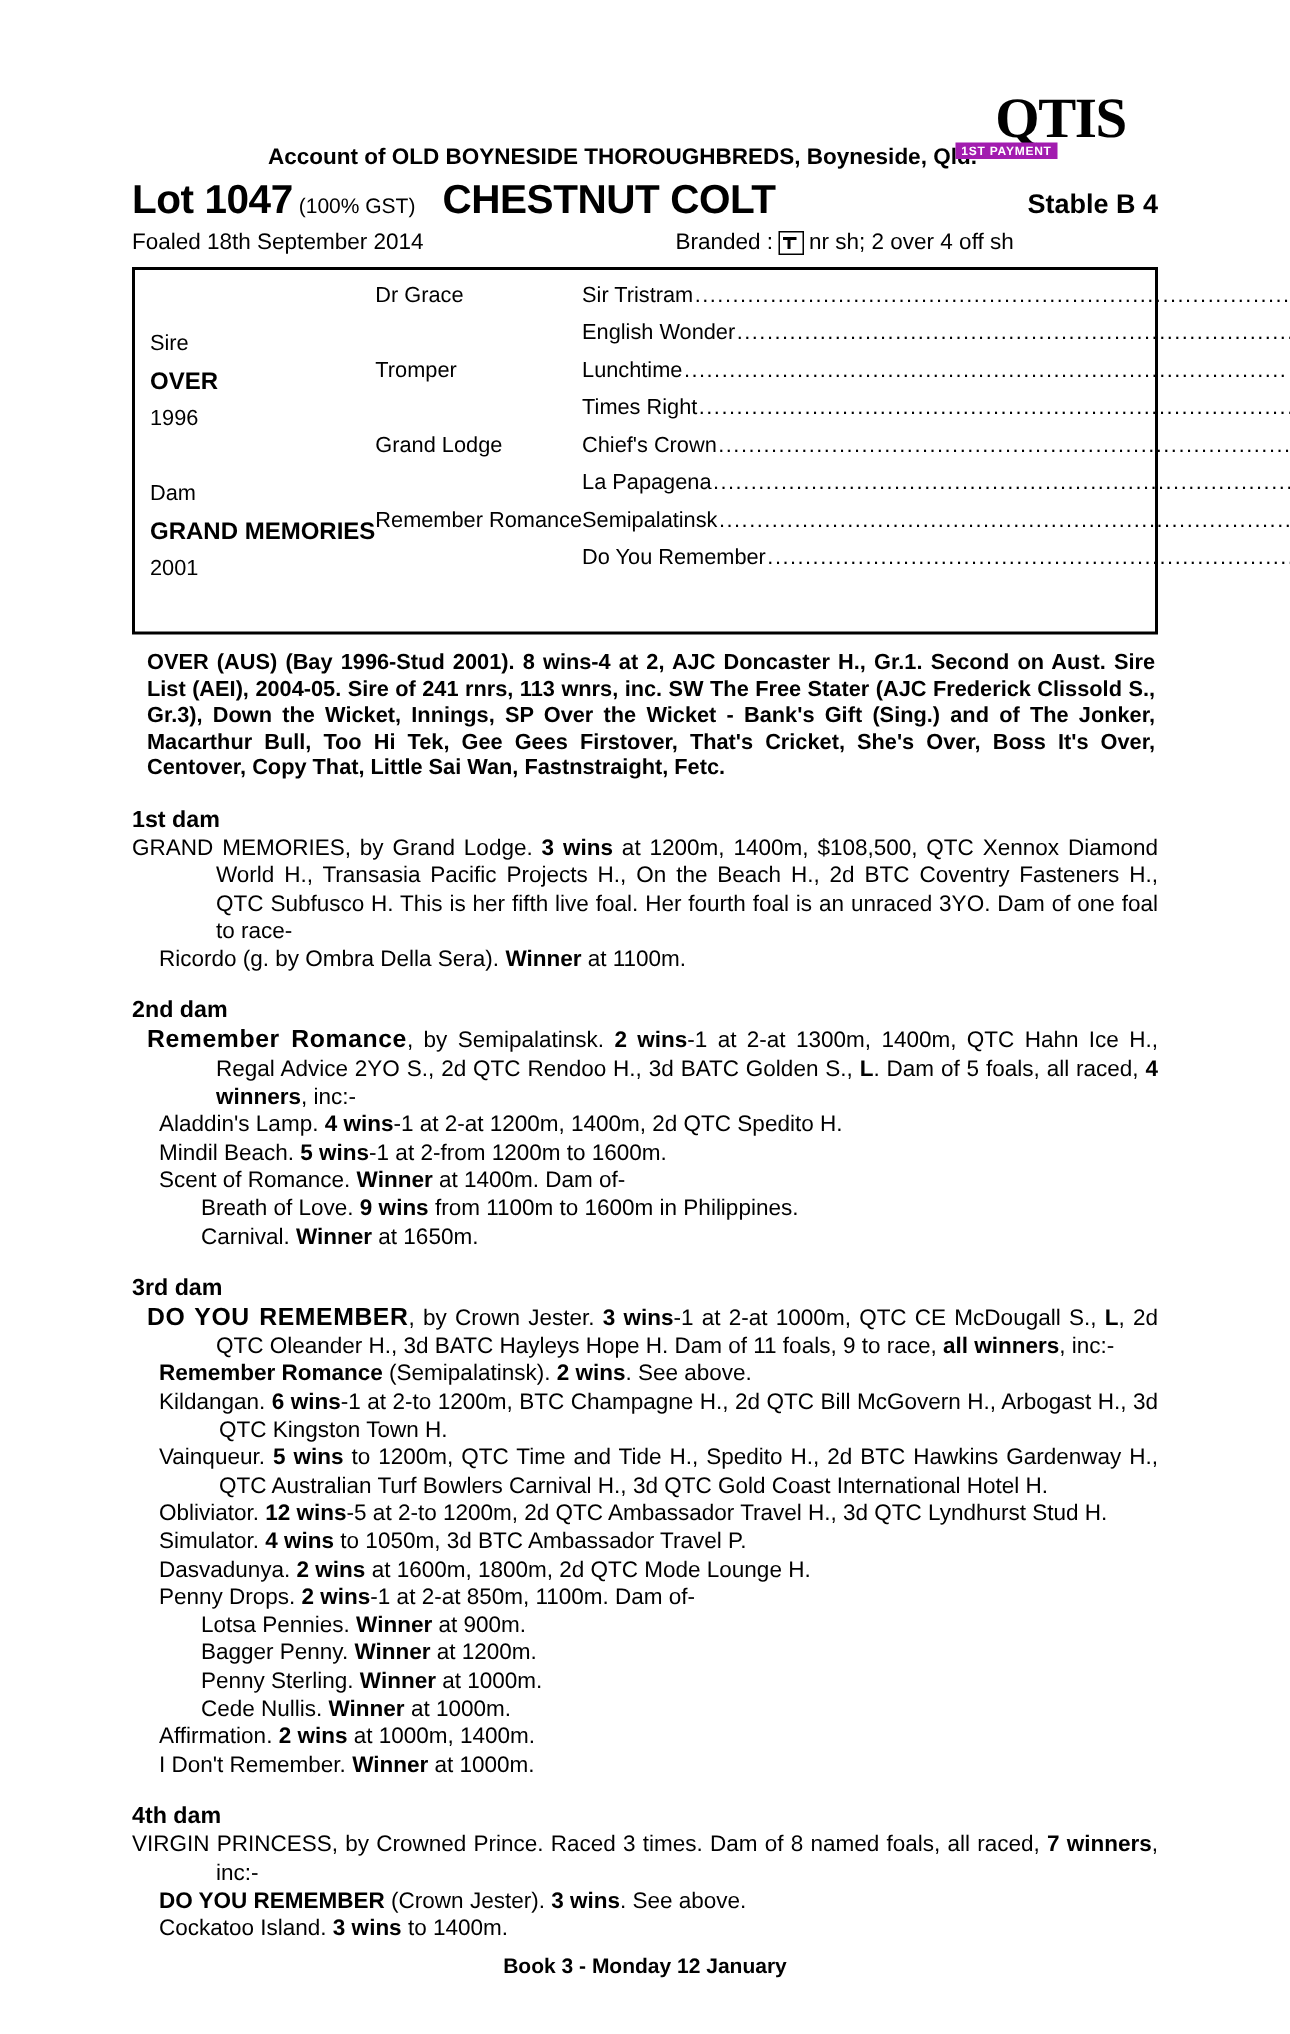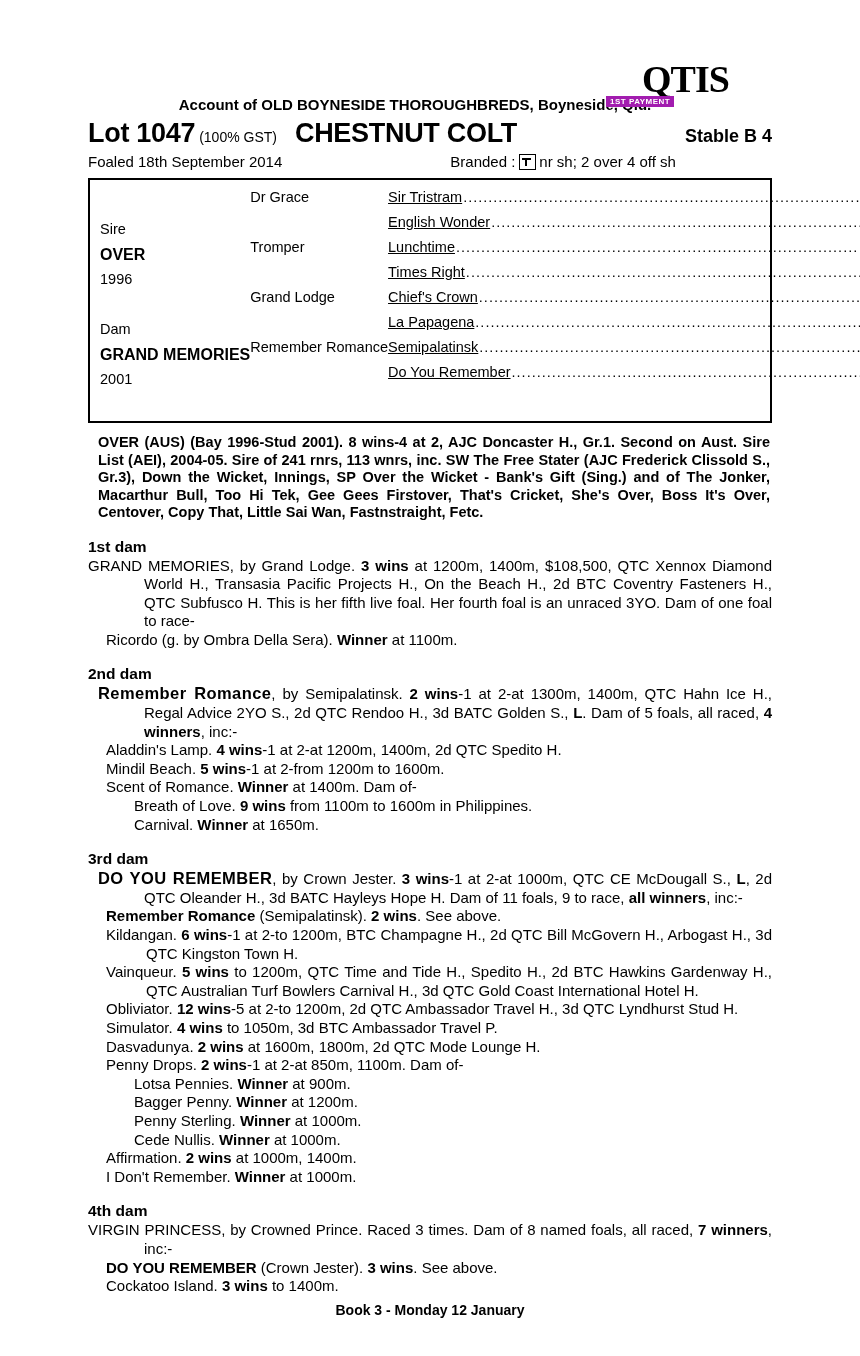--- a/index.html
+++ b/index.html
@@ -22,21 +22,21 @@
     height: 1356px;
     box-sizing: border-box;
     padding: 44px 88px 0 88px;
   }
   
   .logo-wrap {
     position: absolute;
     right: 88px;
     top: 60px;
     width: 130px;
-    text-align: left;
+    text-align: center;
   }
   .logo-text {
     font-family: "Liberation Serif", serif;
     font-size: 38px;
     font-weight: bold;
     letter-spacing: -1px;
     line-height: 38px;
     color: #000;
   }
   .logo-sub {
@@ -131,21 +131,21 @@
     display: flex;
     font-size: 14.5px;
     padding: 5px 0 4px 0;
   }
   .ped-col-a { width: 200px; padding-left: 10px; box-sizing: border-box; margin-top: 32px; }
   .ped-col-b { width: 190px; box-sizing: border-box; }
   .ped-col-c { flex: 1; padding-right: 10px; box-sizing: border-box; }
   .ped-line { height: 25px; line-height: 25px; white-space: nowrap; overflow: hidden; }
   .ped-line.bold { font-weight: bold; font-size: 16px; }
   .dots { display: flex; align-items: baseline; }
-  .dots .d-l { flex: 0 0 auto; text-decoration: underline; }
+  .dots .d-l { flex: 0 0 auto; }
   .dots .d-f {
     flex: 1 1 auto;
     overflow: hidden;
     white-space: nowrap;
     letter-spacing: 1px;
     margin: 0 1px;
   }
   
   .sire-para {
     font-size: 14.5px;

